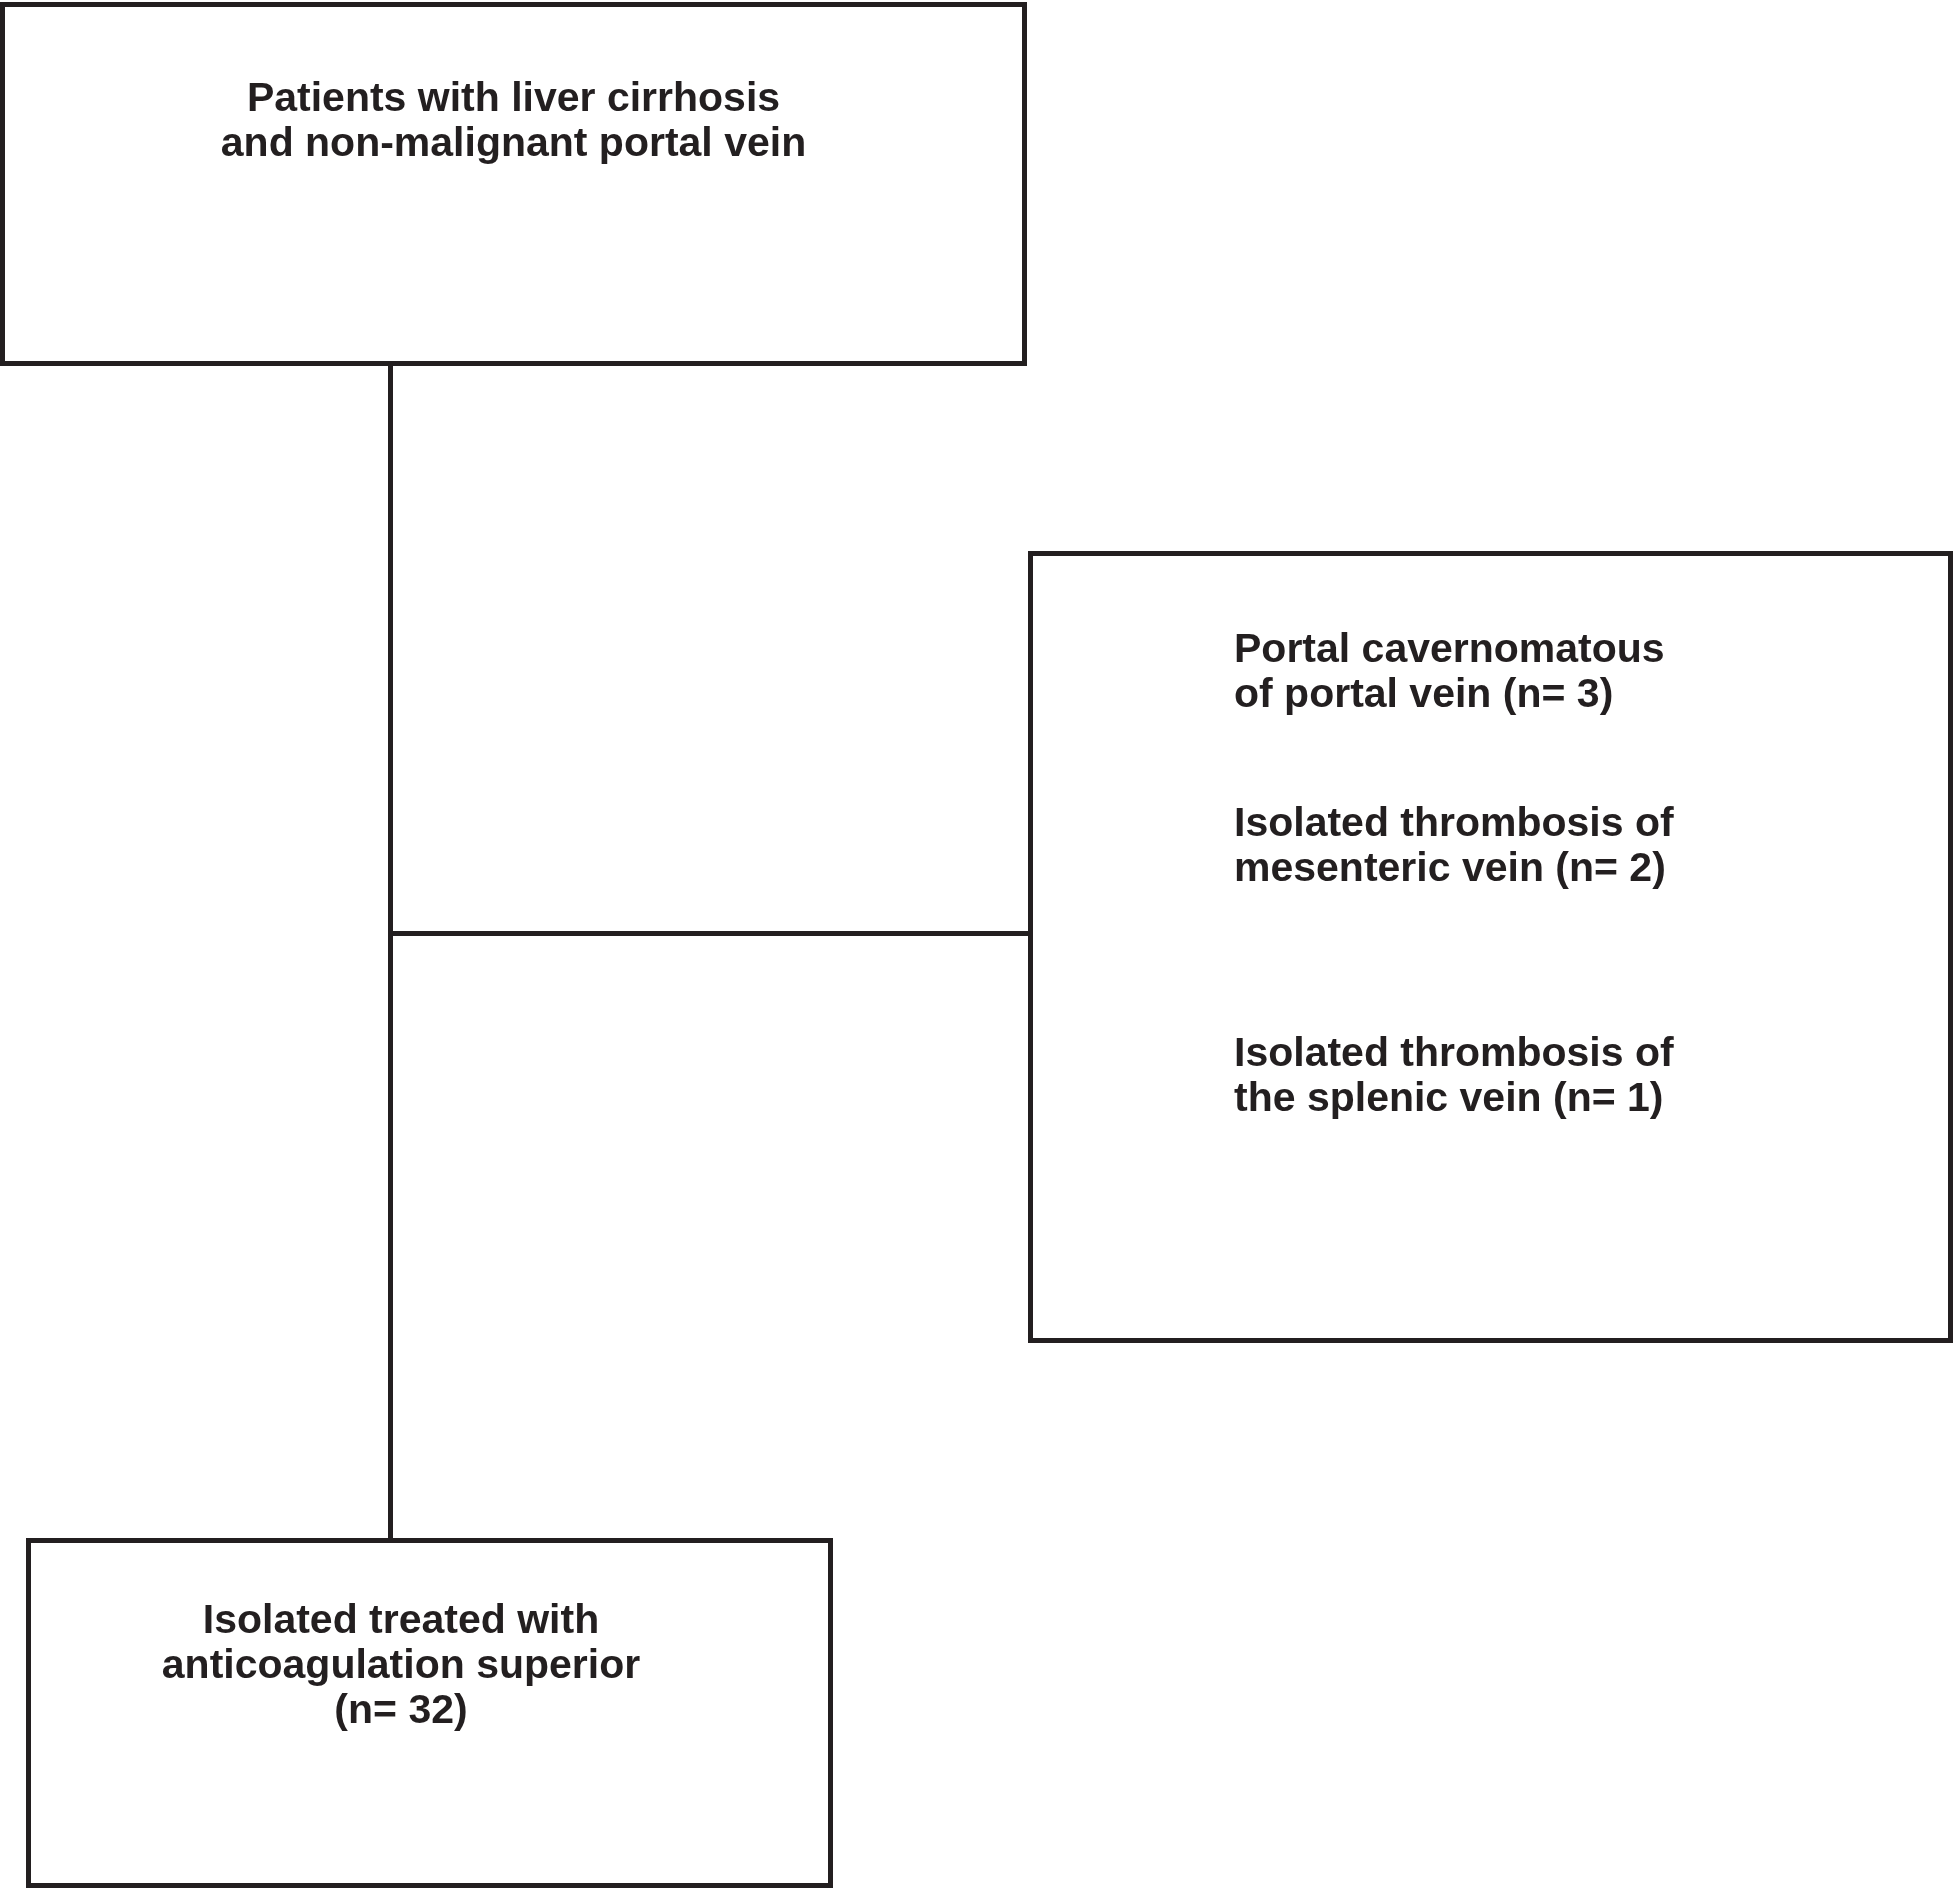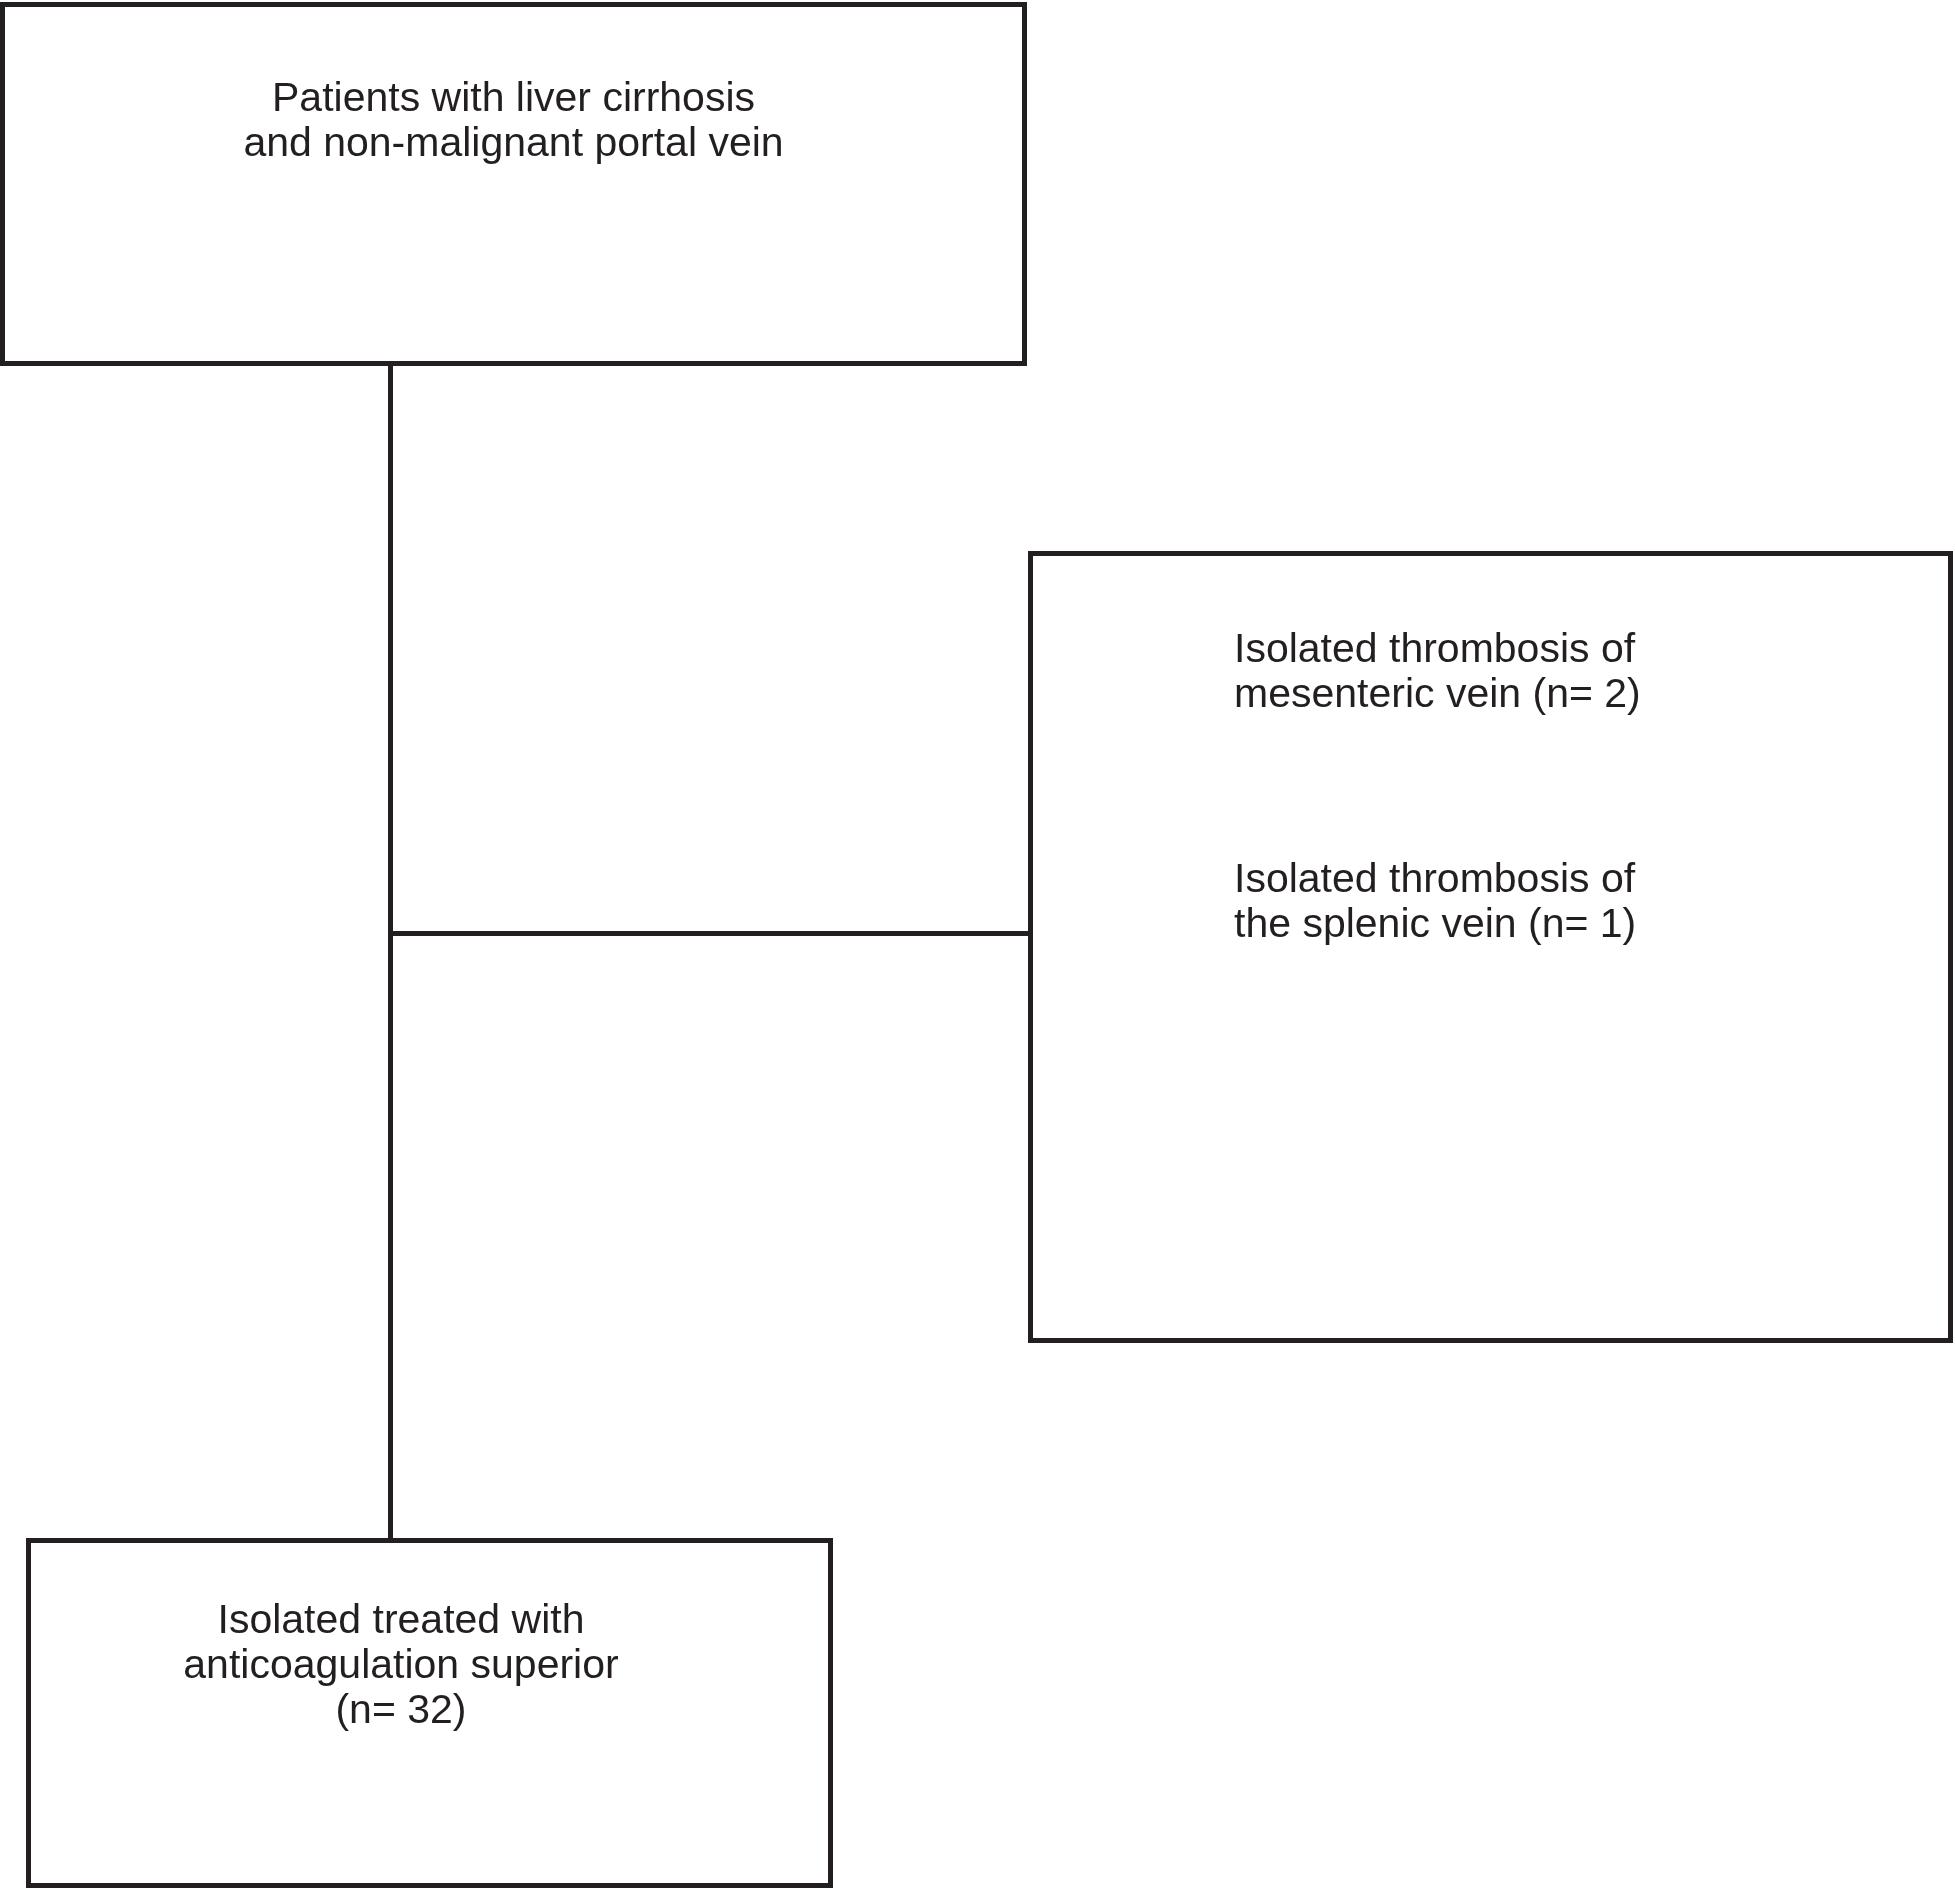--- a/index.html
+++ b/index.html
@@ -23,20 +23,21 @@
 
   .cline {
     position: absolute;
     background: var(--ink, #231f20);
   }
 
   .txt {
     font-size: 41px;
     line-height: 45px;
     white-space: nowrap;
+    font-weight: bold;
   }
 
   
   #box-top {
     left: 0px;
     top: 1.5px;
     width: 1027px;
     height: 364px;
     padding-top: 68px;
     text-align: center;
@@ -77,20 +78,24 @@
 
   <div class="box" id="box-top">
     <div class="txt">Patients with liver cirrhosis</div>
     <div class="txt">and non-malignant portal vein</div>
   </div>
 
   <div class="cline" id="vline"></div>
   <div class="cline" id="hline"></div>
 
   <div class="box" id="box-right">
+    <div class="group g0">
+      <div class="txt">Portal cavernomatous</div>
+      <div class="txt">of portal vein (n= 3)</div>
+    </div>
     <div class="group g1">
       <div class="txt">Isolated thrombosis of</div>
       <div class="txt">mesenteric vein (n= 2)</div>
     </div>
     <div class="group g2">
       <div class="txt">Isolated thrombosis of</div>
       <div class="txt">the splenic vein (n= 1)</div>
     </div>
   </div>
 

